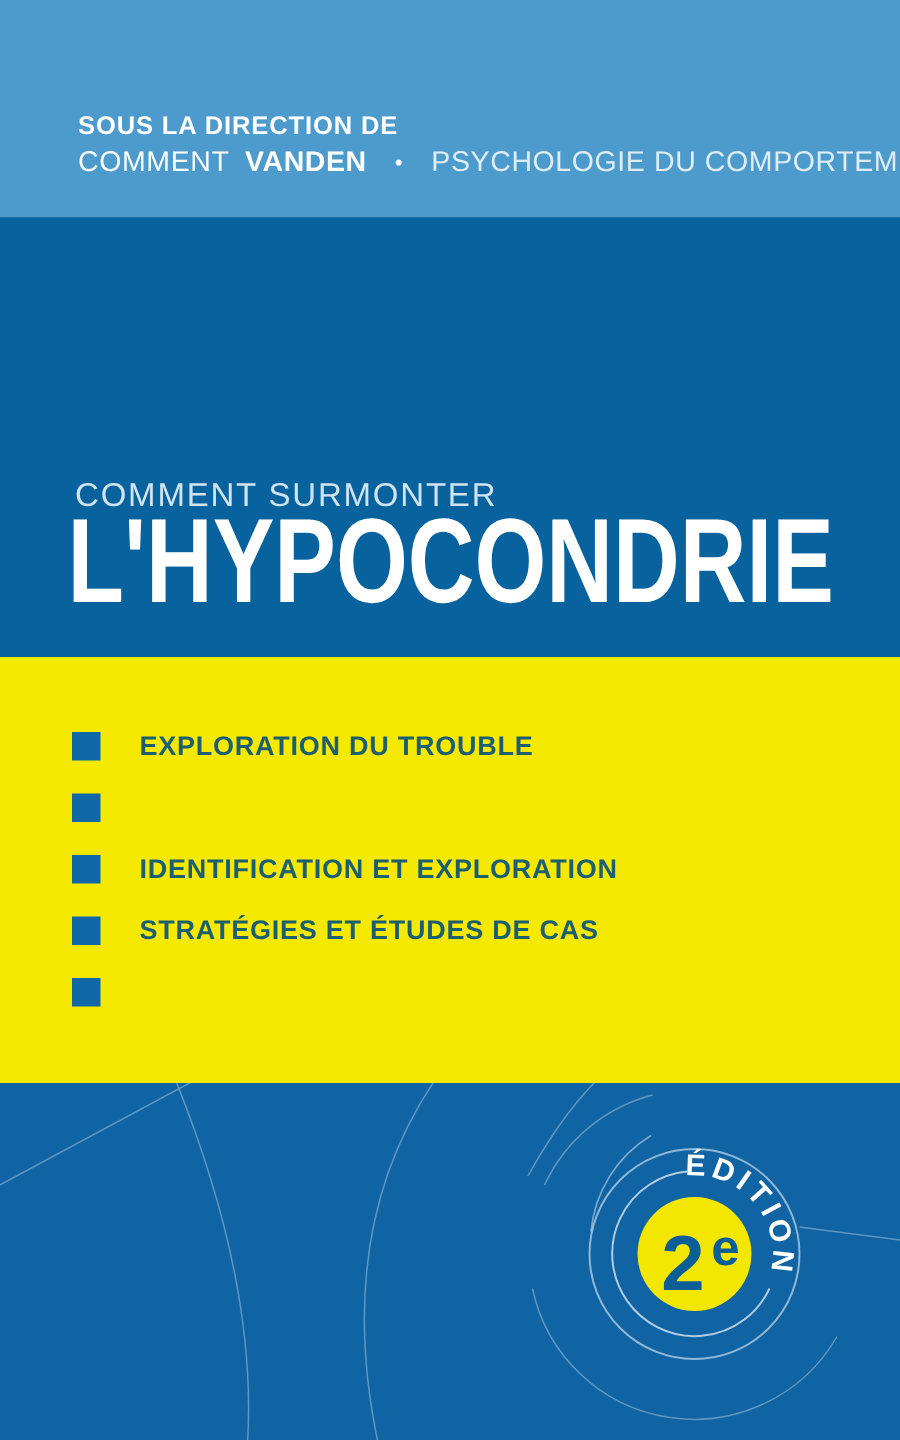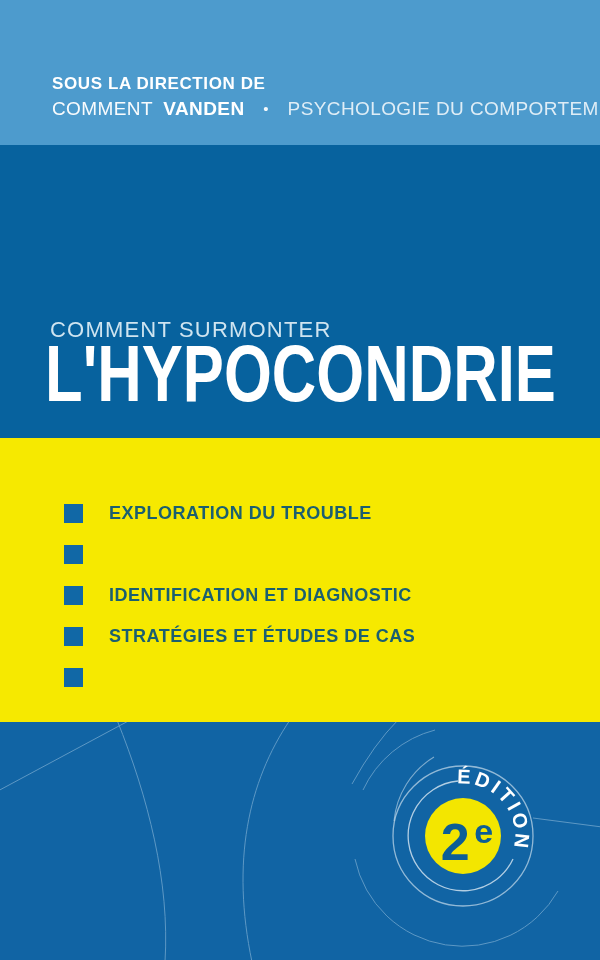--- a/index.html
+++ b/index.html
@@ -49,21 +49,21 @@
     letter-spacing: 0px;
   }
   
   .band-yellow {
     position: absolute; left: 0; top: 438px;
     width: 600px; height: 284px;
     background: #f6e900;
   }
   .topics {
     position: absolute; left: 48px; top: 49px;
-    margin: 16px; padding: 0; list-style: none;
+    margin: 0; padding: 0; list-style: none;
     display: flex; flex-direction: column; gap: 21px;
   }
   .topic-row { display: flex; align-items: center; height: 20px; }
   .bullet {
     width: 19px; height: 19px; background: #1168a6;
     margin-right: 26px; flex: 0 0 auto;
   }
   .topic-label {
     font-size: 18px; font-weight: 700; letter-spacing: 0.5px;
     color: #1b5f70; white-space: nowrap;
@@ -111,21 +111,21 @@
     <ul class="topics">
       <li class="topic-row">
         <span class="bullet"></span>
         <span class="topic-label">EXPLORATION DU TROUBLE</span>
       </li>
       <li class="topic-row">
         <span class="bullet"></span>
       </li>
       <li class="topic-row">
         <span class="bullet"></span>
-        <span class="topic-label">IDENTIFICATION ET DIAGNOSTIC</span>
+        <span class="topic-label">IDENTIFICATION ET EXPLORATION</span>
       </li>
       <li class="topic-row">
         <span class="bullet"></span>
         <span class="topic-label">STRATÉGIES ET ÉTUDES DE CAS</span>
       </li>
       <li class="topic-row">
         <span class="bullet"></span>
       </li>
     </ul>
   </section>

